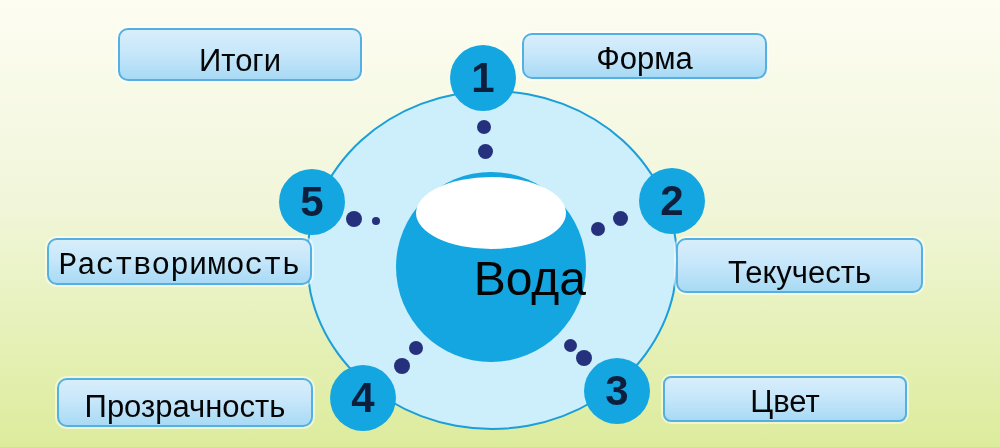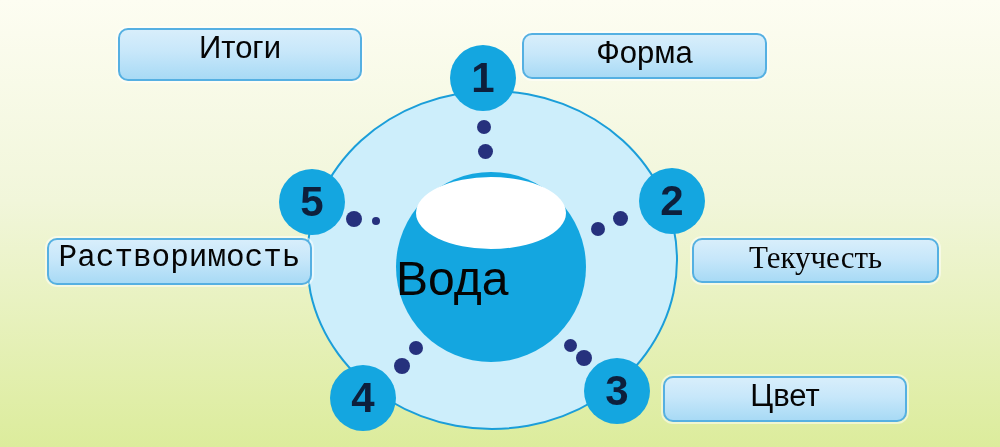--- a/index.html
+++ b/index.html
@@ -44,21 +44,21 @@
   }
   .shine{
     position:absolute;
     left:20px;top:5px;width:150px;height:72px;
     border-radius:50%;
     background:#ffffff;
   }
   .sphere-label{
     position:absolute;
     left:0;top:82px;width:100%;
-    text-align:left;
+    text-align:right;
     font-size:48px;
     line-height:50px;
     color:var(--label-ink);
   }
   
   .dot{
     position:absolute;
     border-radius:50%;
     background:var(--dot-navy);
     z-index:3;
@@ -70,34 +70,34 @@
   .d3a{left:576px;top:350px;width:16px;height:16px;}
   .d3b{left:564px;top:339px;width:13px;height:13px;}
   .d4a{left:394px;top:358px;width:16px;height:16px;}
   .d4b{left:409px;top:341px;width:14px;height:14px;}
   .d5a{left:346px;top:211px;width:16px;height:16px;}
   .d5b{left:372px;top:217px;width:8px;height:8px;}
   
   .box{
     position:absolute;
     box-sizing:border-box;
-    display:flex;align-items:flex-start;justify-content:center;
+    display:flex;align-items:flex-end;justify-content:center;
     border:2px solid var(--box-border);
     border-radius:10px;
     background:linear-gradient(180deg, var(--box-grad-top) 0%, #c7e7fa 45%, var(--box-grad-bottom) 100%);
     box-shadow:0 0 0 2px rgba(255,255,255,0.5);
     font-size:31px;
     color:var(--label-ink);
     z-index:4;
     cursor:pointer;
   }
   .box-itogi        {left:118px;top:28px; width:244px;height:53px;}
   .box-forma        {left:522px;top:33px; width:245px;height:46px;}
-  .box-tekuchest    {left:692px;top:238px;width:247px;height:45px;font-family:Liberation Serif, serif;}
-  .box-tsvet        {left:663px;top:376px;width:244px;height:46px;}
+  .box-tekuchest    {left:676px;top:238px;width:247px;height:55px;}
+  .box-tsvet        {left:663px;top:376px;width:244px;height:46px;border-radius:8px;}
   .box-prozrachnost {left:57px; top:378px;width:256px;height:49px;}
   .box-rastvorimost {left:47px; top:238px;width:265px;height:47px;font-family:Liberation Mono, monospace;}
   
   .num{
     position:absolute;
     width:66px;height:66px;
     border-radius:50%;
     background:var(--accent-blue);
     display:flex;align-items:center;justify-content:center;
     font-size:42px;font-weight:bold;
@@ -143,20 +143,23 @@
   </div>
 
   <div class="box box-tekuchest">
     <span>Текучесть</span>
   </div>
 
   <div class="box box-tsvet">
     <span>Цвет</span>
   </div>
 
+  <div class="box box-prozrachnost">
+    <span>Прозрачность</span>
+  </div>
 
   <div class="box box-rastvorimost">
     <span>Растворимость</span>
   </div>
 
   <div class="num num-1">
     <span>1</span>
   </div>
   <div class="num num-2">
     <span>2</span>

